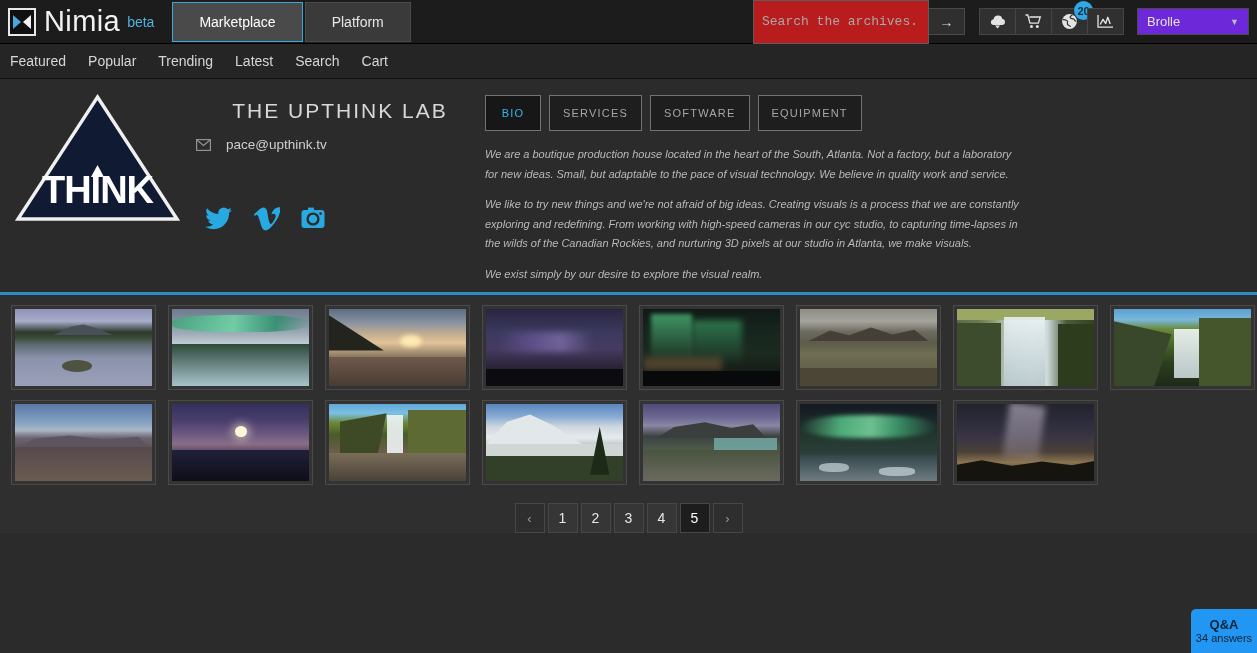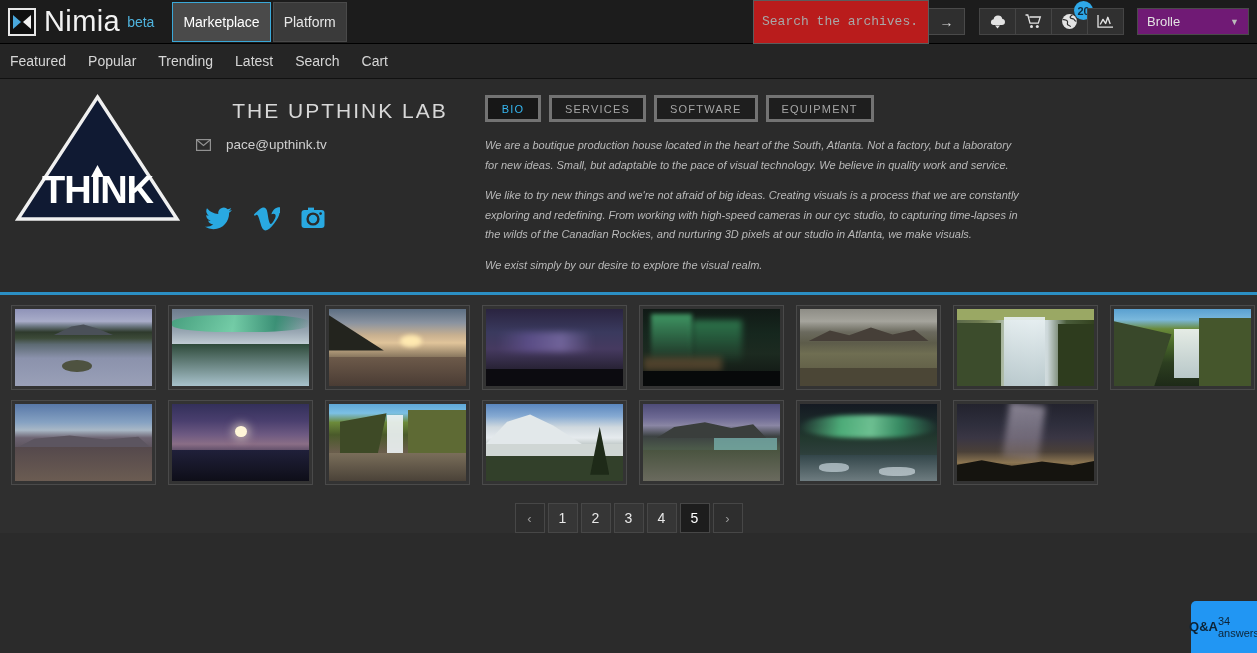--- a/index.html
+++ b/index.html
@@ -30,21 +30,21 @@
   .brand-name {
     color: #f2f2f2; font-size: 29px; letter-spacing: .4px;
     font-weight: 400;
   }
   .brand-beta {
     color: #4fb3dd; font-size: 14px; margin-left: 7px; font-weight: 400;
   }
 
   .nav-pills { display: flex; margin-left: 18px; gap: 2px; }
   .pill {
-    height: 40px; padding: 0 10px;
+    height: 40px; padding: 0 26px;
     display: flex; align-items: center; justify-content: center;
     color: #e6e6e6; font-size: 14px;
     background: #3a3a3a; border: 1px solid #4a4a4a;
     cursor: pointer;
   }
   .pill.active {
     background: #4a4a4a; border: 1px solid #3aa8d8; color: #fff;
   }
 
   .topbar-right {
@@ -77,21 +77,21 @@
     position: absolute; top: -8px; right: -6px;
     min-width: 19px; height: 19px; border-radius: 50%;
     background: #2fa8e8; color: #0e2a3c;
     font-size: 11px; font-weight: bold;
     display: flex; align-items: center; justify-content: center;
     padding: 0 3px;
   }
   .user-menu {
     margin-left: 14px;
     width: 112px; height: 27px;
-    background: #701a75; border: 1px solid #4a4a4a;
+    background: #6d28d9; border: 1px solid #4a4a4a;
     display: flex; align-items: center; justify-content: space-between;
     padding: 0 9px; color: #e2e2e2; font-size: 13px; cursor: pointer;
   }
   .caret { font-size: 9px; color: #bbb; }
 
   
   .subnav {
     height: 35px; background: #252525;
     display: flex; align-items: center;
     padding-left: 10px; gap: 22px;
@@ -124,22 +124,22 @@
     display: flex; align-items: center; gap: 14px;
     margin-bottom: 9px; color: #cfcfcf; font-size: 13.5px;
   }
   .contact-row .ic { width: 17px; display:flex; justify-content:center; opacity:.65; }
   .socials { display: flex; gap: 21px; margin-top: 55px; padding-left: 10px; }
   .socials svg { cursor: pointer; }
 
   .bio-col { flex: 1; padding-top: 4px; padding-right: 230px; }
   .bio-tabs { display: flex; gap: 8px; margin-bottom: 14px; }
   .bio-tab {
-    height: 27px; min-width: 56px; padding: 0 13px;
-    background: #1e1e1e; border: 3px solid #737373;
+    height: 19px; min-width: 56px; padding: 17px 13px;
+    background: #1e1e1e; border: 1px solid #737373;
     color: #a6a6a6; font-size: 11px; letter-spacing: 1.2px;
     display: flex; align-items: center; justify-content: center;
     cursor: pointer;
   }
   .bio-tab.active { color: #35b6f0; background: #171717; }
   .bio-body p {
     color: #b9b9b9; font-size: 11px; font-style: italic;
     line-height: 19.5px; margin-bottom: 11px; max-width: 540px;
   }
 
@@ -171,23 +171,23 @@
     color: #e8e8e8; font-size: 14px;
     display: flex; align-items: center; justify-content: center;
     cursor: pointer;
   }
   .pg.arrow { color: #9a9a9a; font-size: 13px; background:#2e2e2e; }
   .pg.active { background: #1d1d1d; color: #fff; }
 
   
   .qa-widget {
     position: absolute; right: 0; bottom: 0;
-    width: 66px; height: 52px;
+    width: 66px; height: 44px;
     background: #2196f3; border-radius: 5px 0 0 0;
-    display: flex; 
+    display: flex; flex-direction: column;
     align-items: center; justify-content: center;
     cursor: pointer; color: #0d2335;
   }
   .qa-title { font-size: 13px; font-weight: bold; line-height: 14px; }
   .qa-sub { font-size: 11px; line-height: 12px; }
 </style>
 </head>
 <body>
 
 <div class="topbar">

